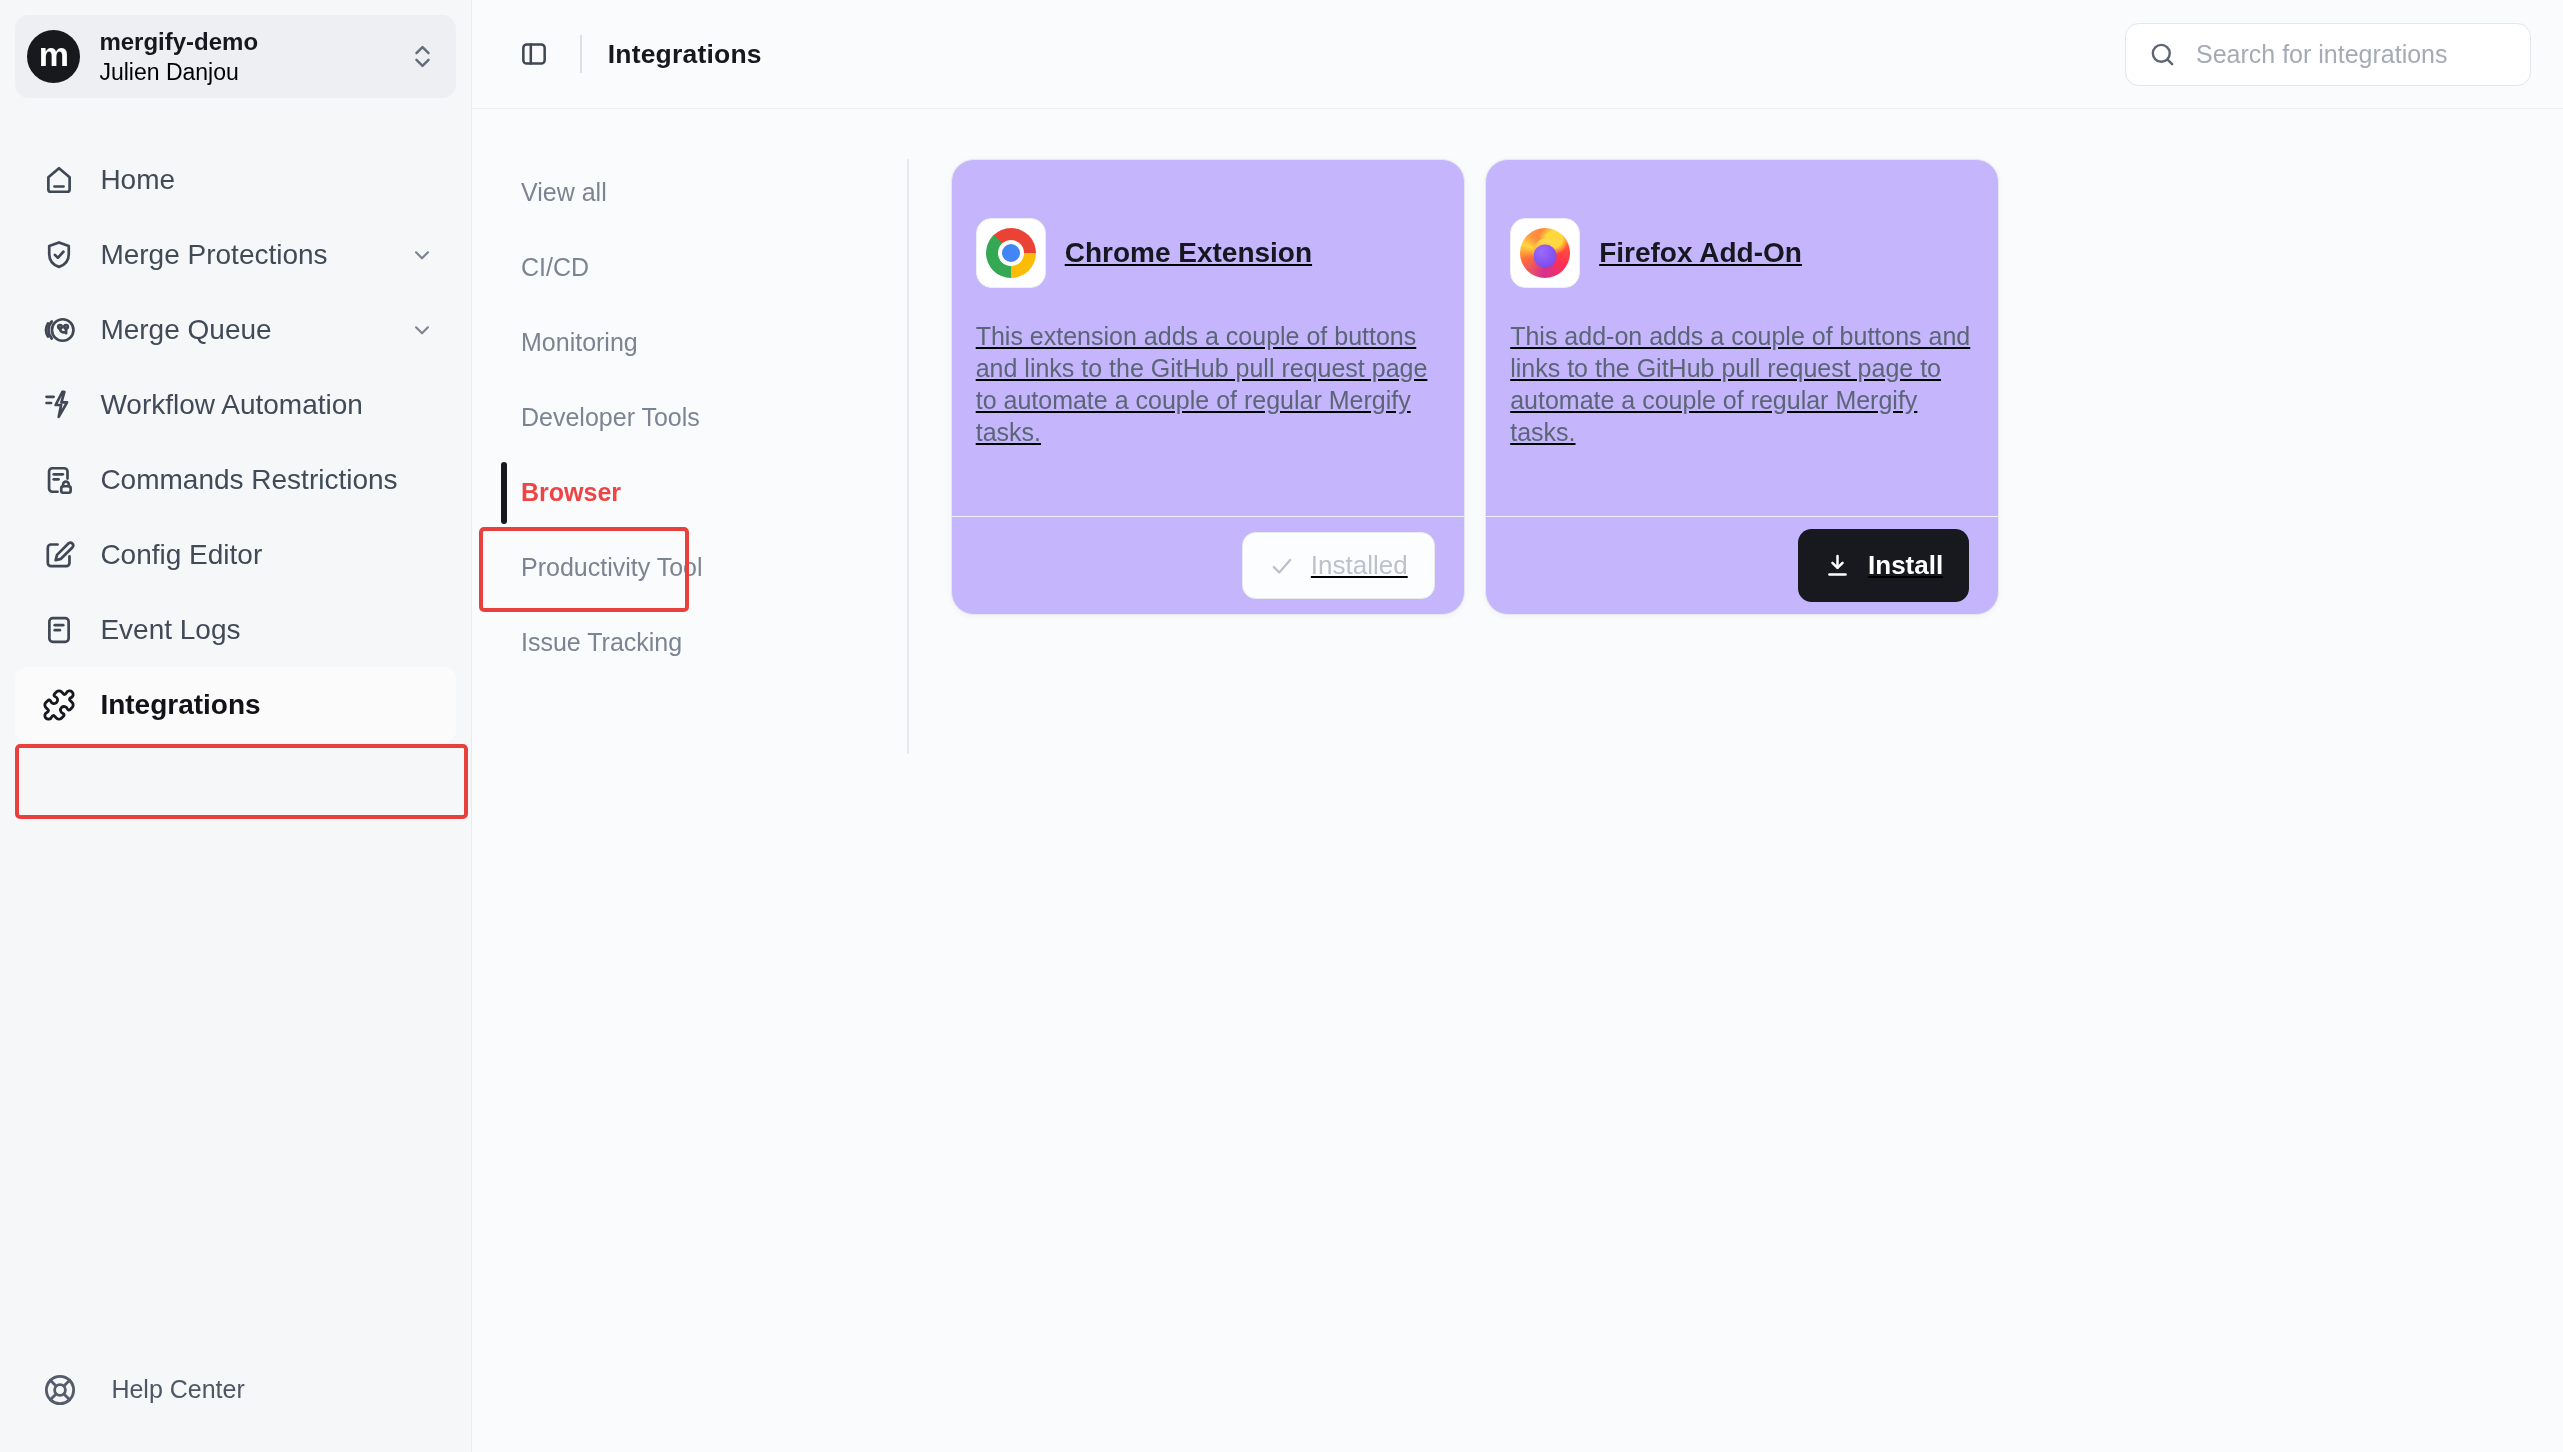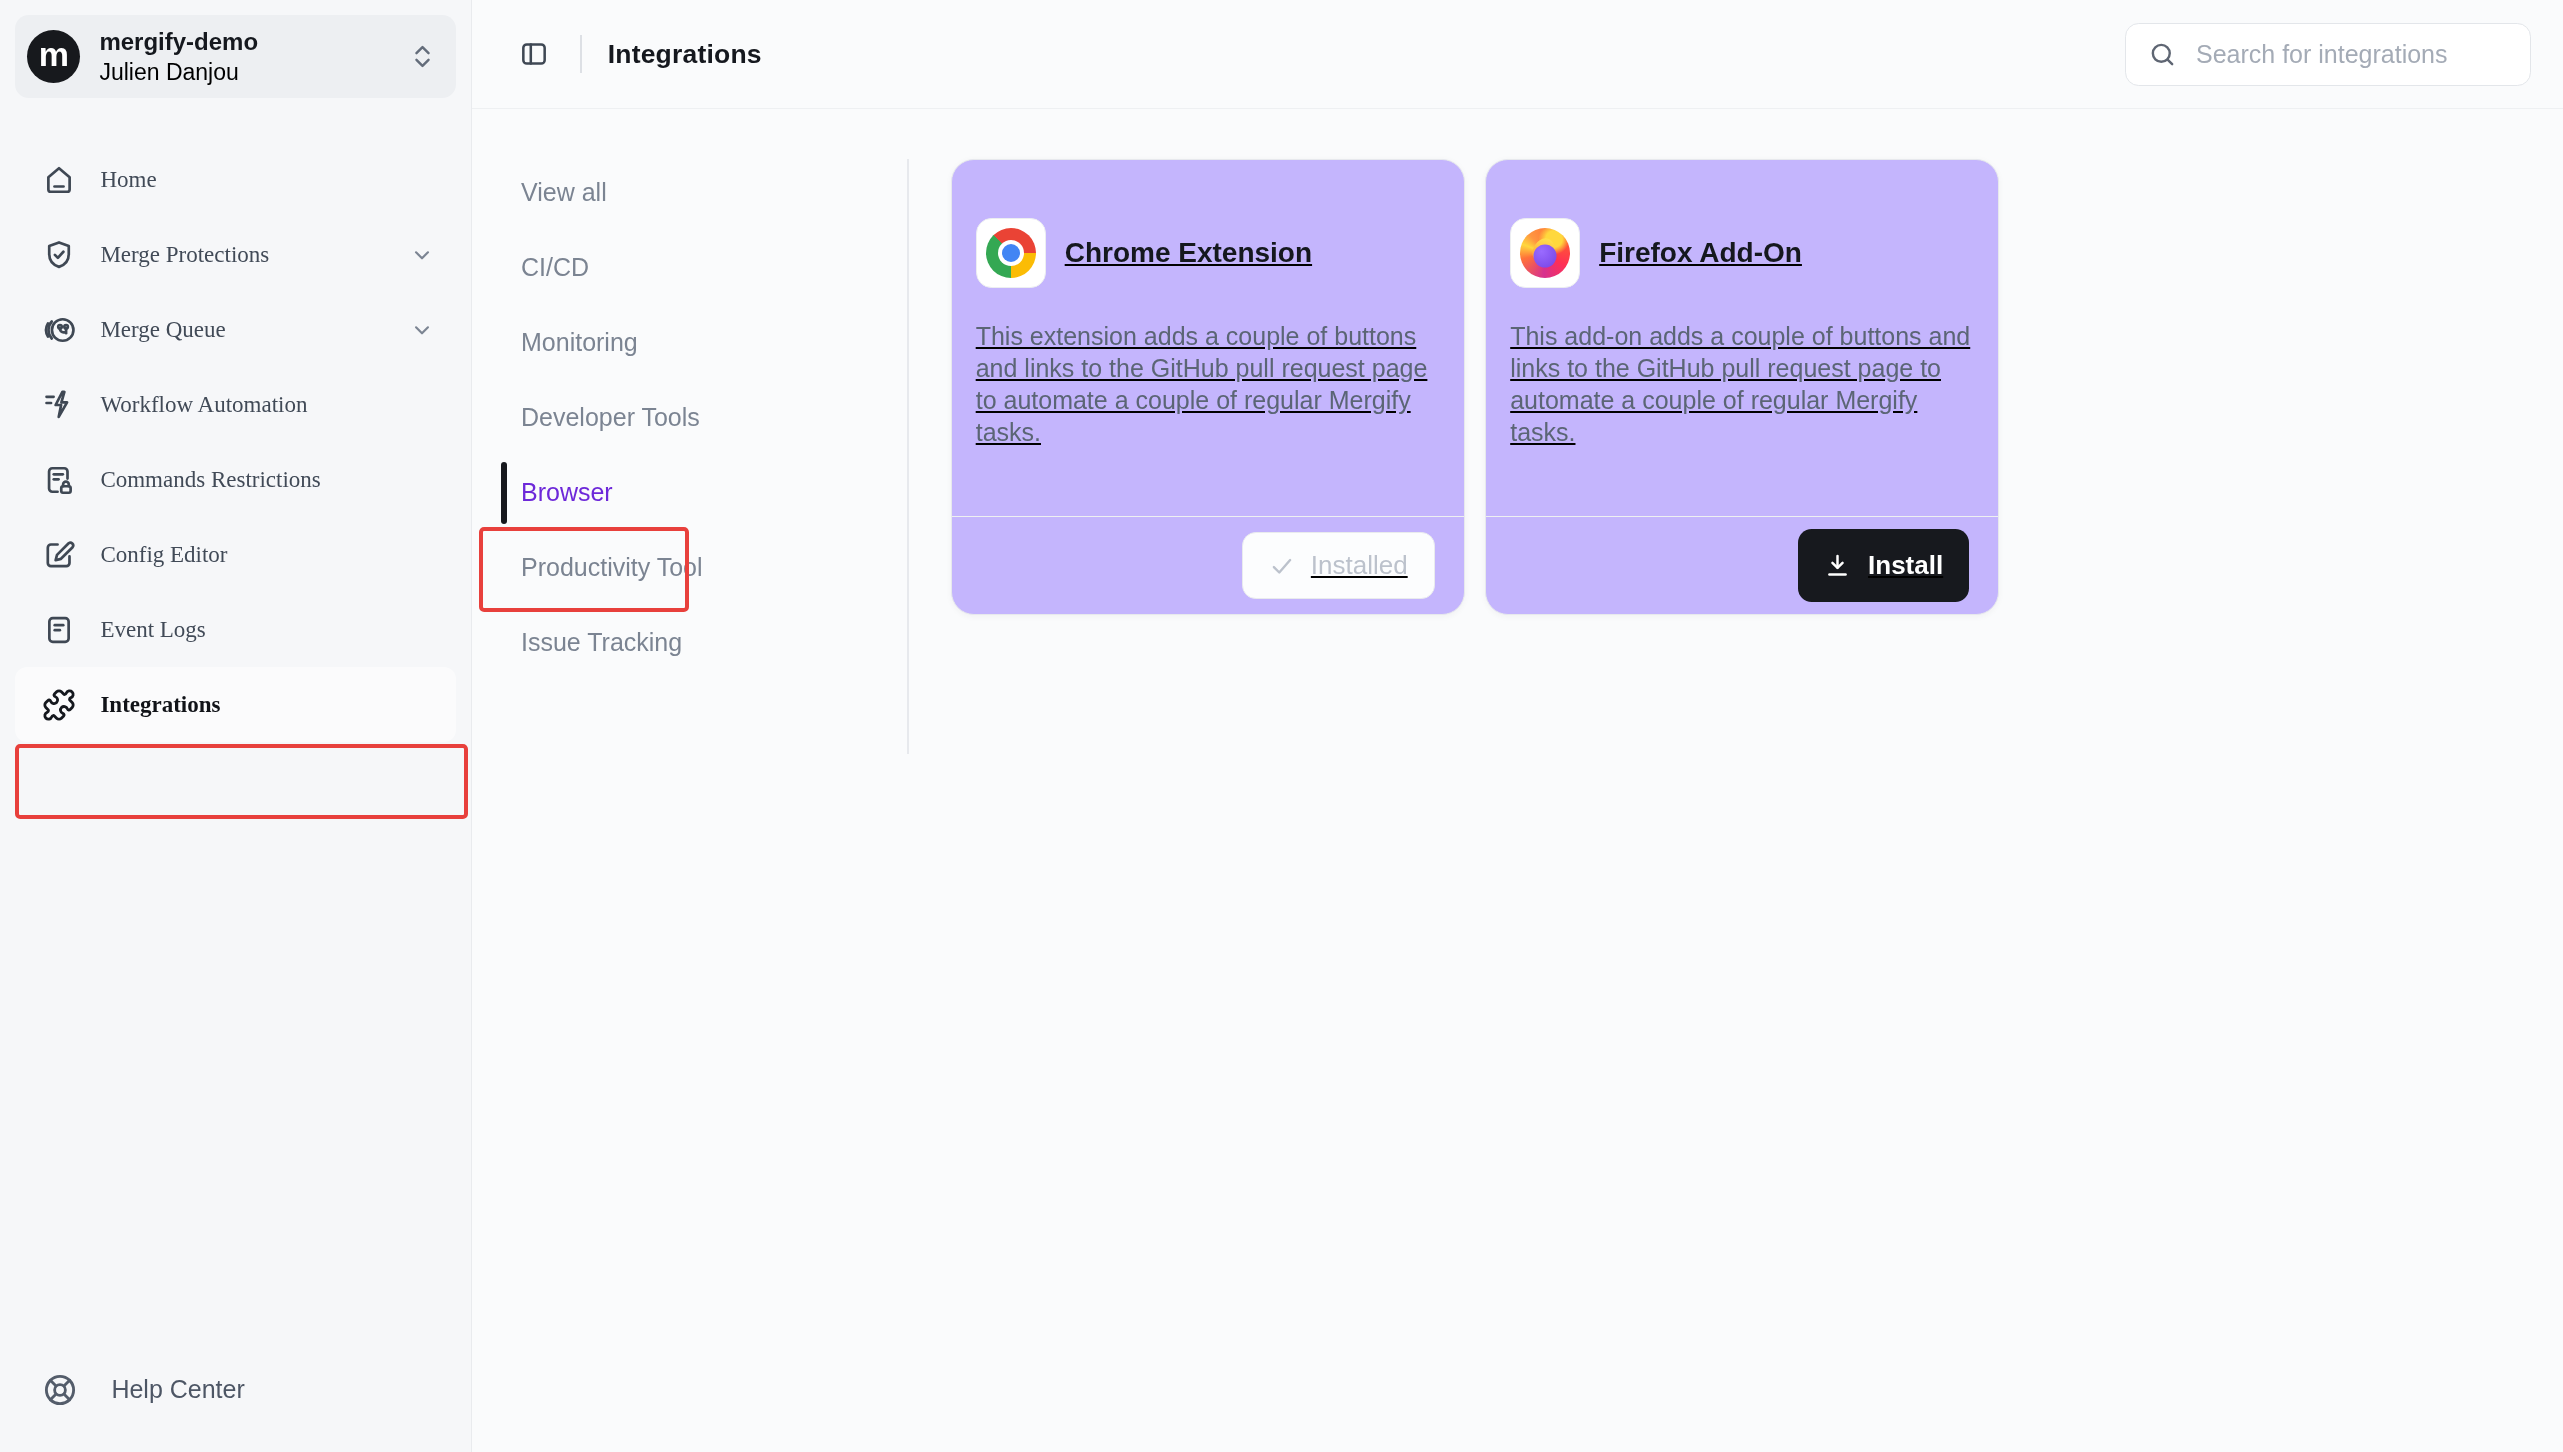--- a/index.html
+++ b/index.html
@@ -21,21 +21,21 @@
   
   .sidebar{width:472px;background:var(--sb-bg);border-right:1.7px solid #e9ebee;display:flex;flex-direction:column;padding:15.4px 15.4px 36px 15.4px;flex-shrink:0;}
   .workspace{height:83px;background:#edeff2;border-radius:13.7px;display:flex;align-items:center;gap:19px;padding:0 19px 0 12px;cursor:pointer;}
   .avatar{width:53px;height:53px;border-radius:50%;background:#17191d;color:#fff;display:grid;place-items:center;font-weight:700;font-size:34px;line-height:1;padding-bottom:5.1px;flex-shrink:0;}
   .ws-text{display:flex;flex-direction:column;gap:3.4px;min-width:0;}
   .ws-org{font-size:24px;font-weight:700;color:var(--txt-dark);}
   .ws-user{font-size:23px;color:#000000;}
   .ws-chevrons{margin-left:auto;color:#636c7a;}
 
   .nav{margin-top:44px;display:flex;flex-direction:column;}
-  .nav-item{height:75px;display:flex;align-items:center;gap:24px;padding:0 20.5px 0 27px;font-size:23px;font-weight:500;color:var(--txt-nav);border-radius:12px;cursor:pointer;font-family:Liberation Serif, serif;}
+  .nav-item{height:75px;display:flex;align-items:center;gap:24px;padding:0 20.5px 0 27px;font-size:28px;font-weight:500;color:var(--txt-nav);border-radius:12px;cursor:pointer;}
   .nav-item .nicon{width:34px;height:34px;flex-shrink:0;display:grid;place-items:center;color:#3f4854;}
   .nav-item svg.glyph{width:34px;height:34px;}
   .nav-item .chev{margin-left:auto;color:#7c8593;}
   .nav-item.active{font-weight:700;color:#111318;background:rgba(255,255,255,.55);}
   .nav-item.active .nicon{color:#15181e;}
 
   .help{margin-top:auto;display:flex;align-items:center;gap:32px;padding:0 20.5px 0 26px;height:53px;font-size:25px;font-weight:500;color:#4d5665;cursor:pointer;}
   .help .nicon{width:38px;height:38px;color:#545d6b;}
 
   
@@ -45,21 +45,21 @@
   .topbar-sep{width:1.7px;height:38px;background:#dde0e5;margin:0 26px;}
   .page-title{font-size:26.5px;font-weight:700;color:var(--txt-dark);letter-spacing:0.2px;}
   .search{margin-left:auto;width:406px;height:63px;background:#fff;border:1.7px solid #e3e6ea;border-radius:13.7px;display:flex;align-items:center;gap:19px;padding:0 22px;}
   .search .sicon{color:#5f6673;flex-shrink:0;}
   .search input{flex:1;border:none;outline:none;background:transparent;font-family:"Liberation Sans",sans-serif;font-size:25px;color:var(--txt-dark);min-width:0;}
   .search input::placeholder{color:#a4abb6;}
 
   .content{flex:1;display:flex;align-items:flex-start;}
   .cats{width:435px;padding:46px 0 0 49px;display:flex;flex-direction:column;flex-shrink:0;}
   .cat-item{height:75px;display:flex;align-items:center;font-size:25px;color:var(--txt-gray);cursor:pointer;position:relative;}
-  .cat-item.selected{color:#6d28d9;font-weight:400;}
+  .cat-item.selected{color:#ef4444;font-weight:700;}
   .cat-item.selected .cat-indicator{position:absolute;left:-19.7px;top:50%;transform:translateY(-50%);width:6px;height:62px;background:#16181d;border-radius:3.4px;}
   .cats-divider{width:1.7px;height:595px;background:var(--border);margin-top:50px;flex-shrink:0;}
 
   .cards{padding:50px 0 0 42px;display:flex;gap:20.5px;align-items:flex-start;}
   .card{width:514px;height:456px;background:#c4b5fd;border:1.7px solid var(--border);border-radius:23px;box-shadow:0 1.7px 6.8px rgba(20,24,32,.04);display:flex;flex-direction:column;overflow:hidden;text-decoration:underline;}
   .card-body{padding:58px 24px 0 24px;flex:1;}
   .card-head{display:flex;align-items:center;gap:19px;}
   .logo-box{width:70px;height:70px;border:1.7px solid #eceef1;border-radius:15.4px;display:grid;place-items:center;background:#fff;flex-shrink:0;}
   .card-title{font-size:28px;font-weight:700;color:var(--txt-dark);}
   .card-desc{margin-top:32px;font-size:25px;line-height:32px;color:var(--txt-desc);}

